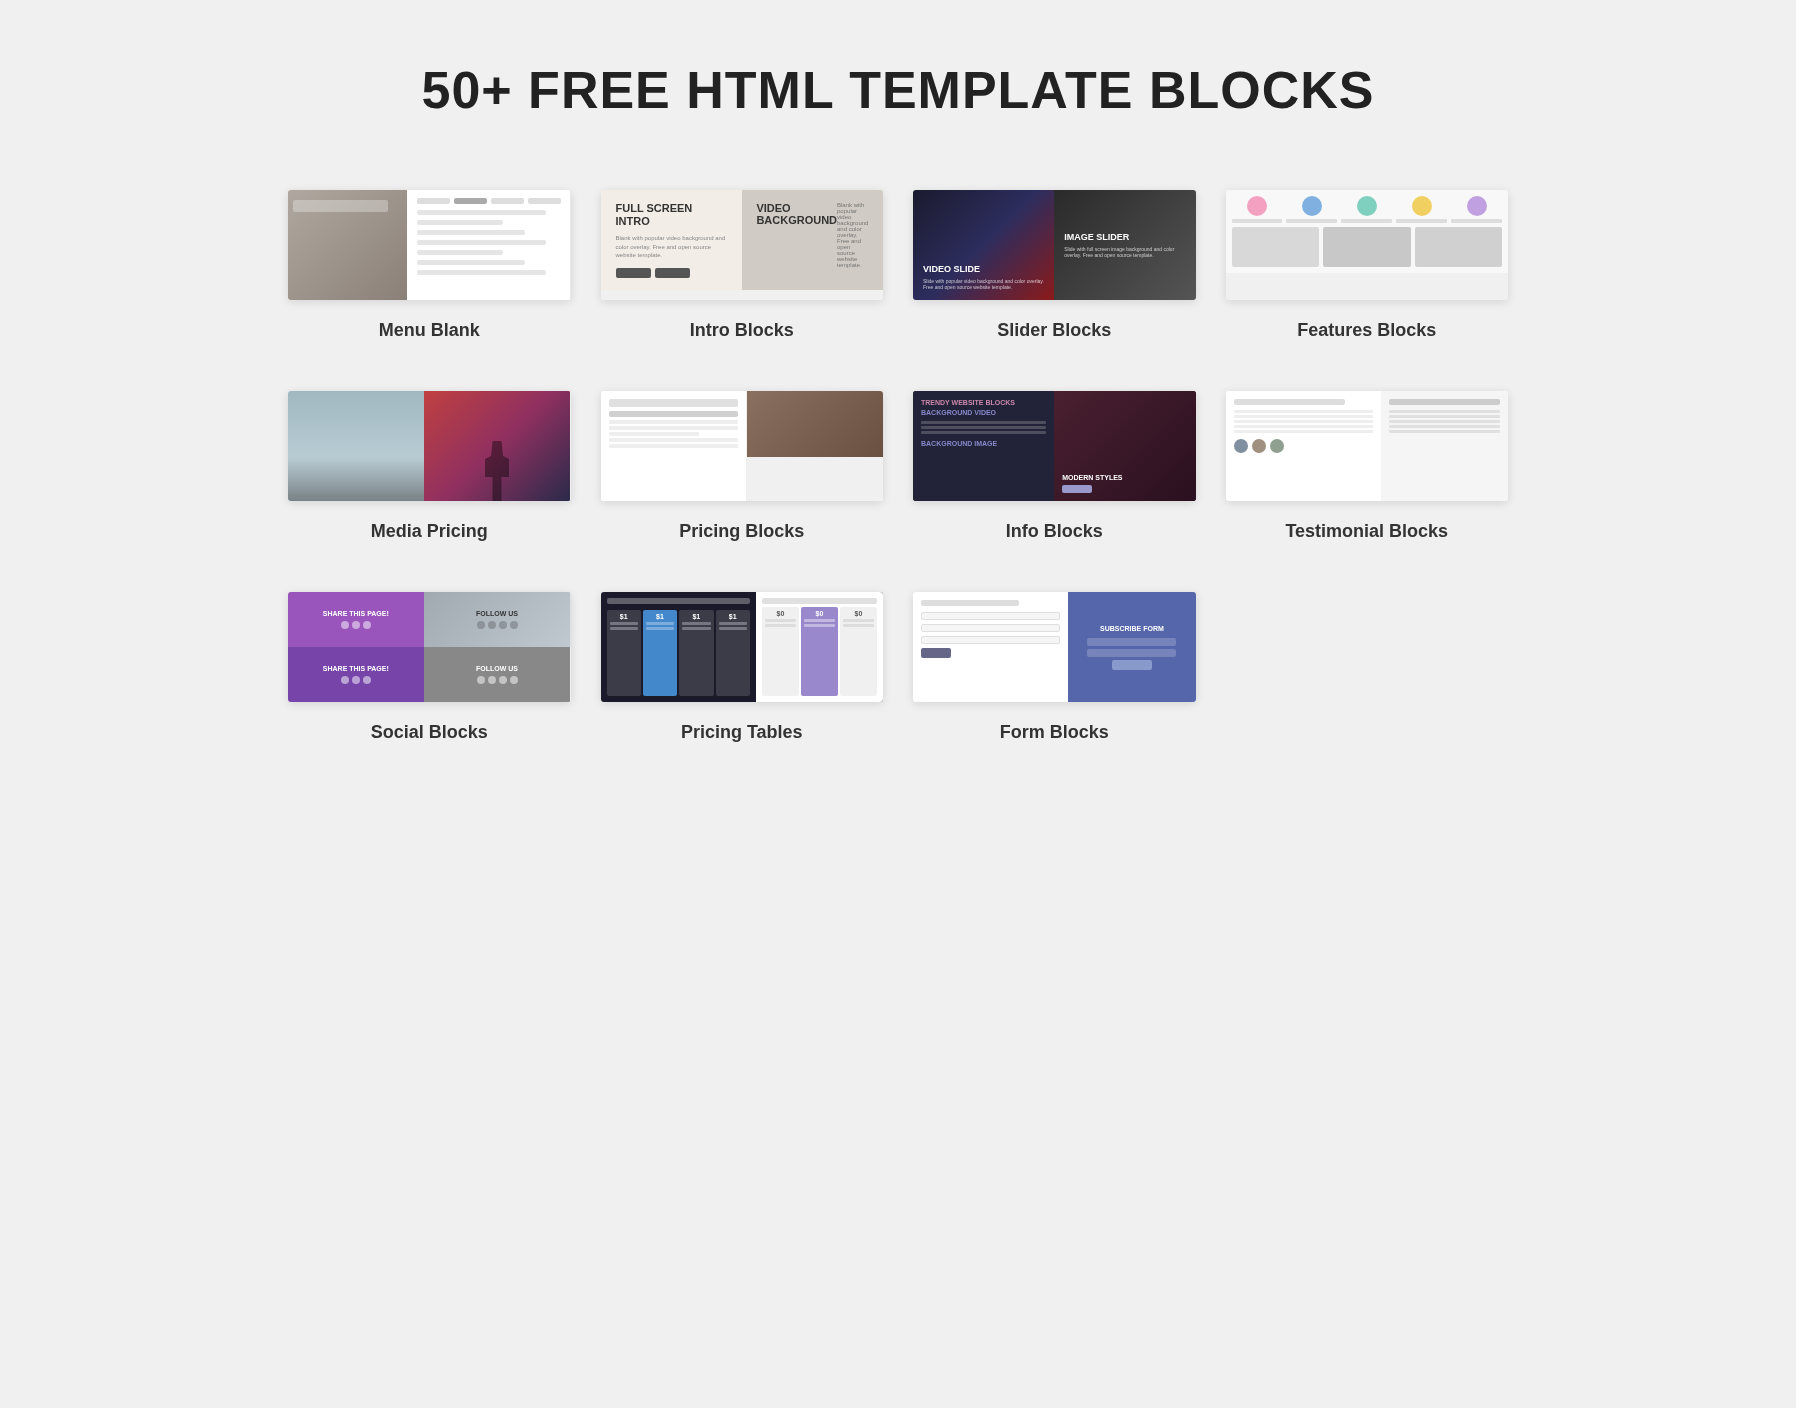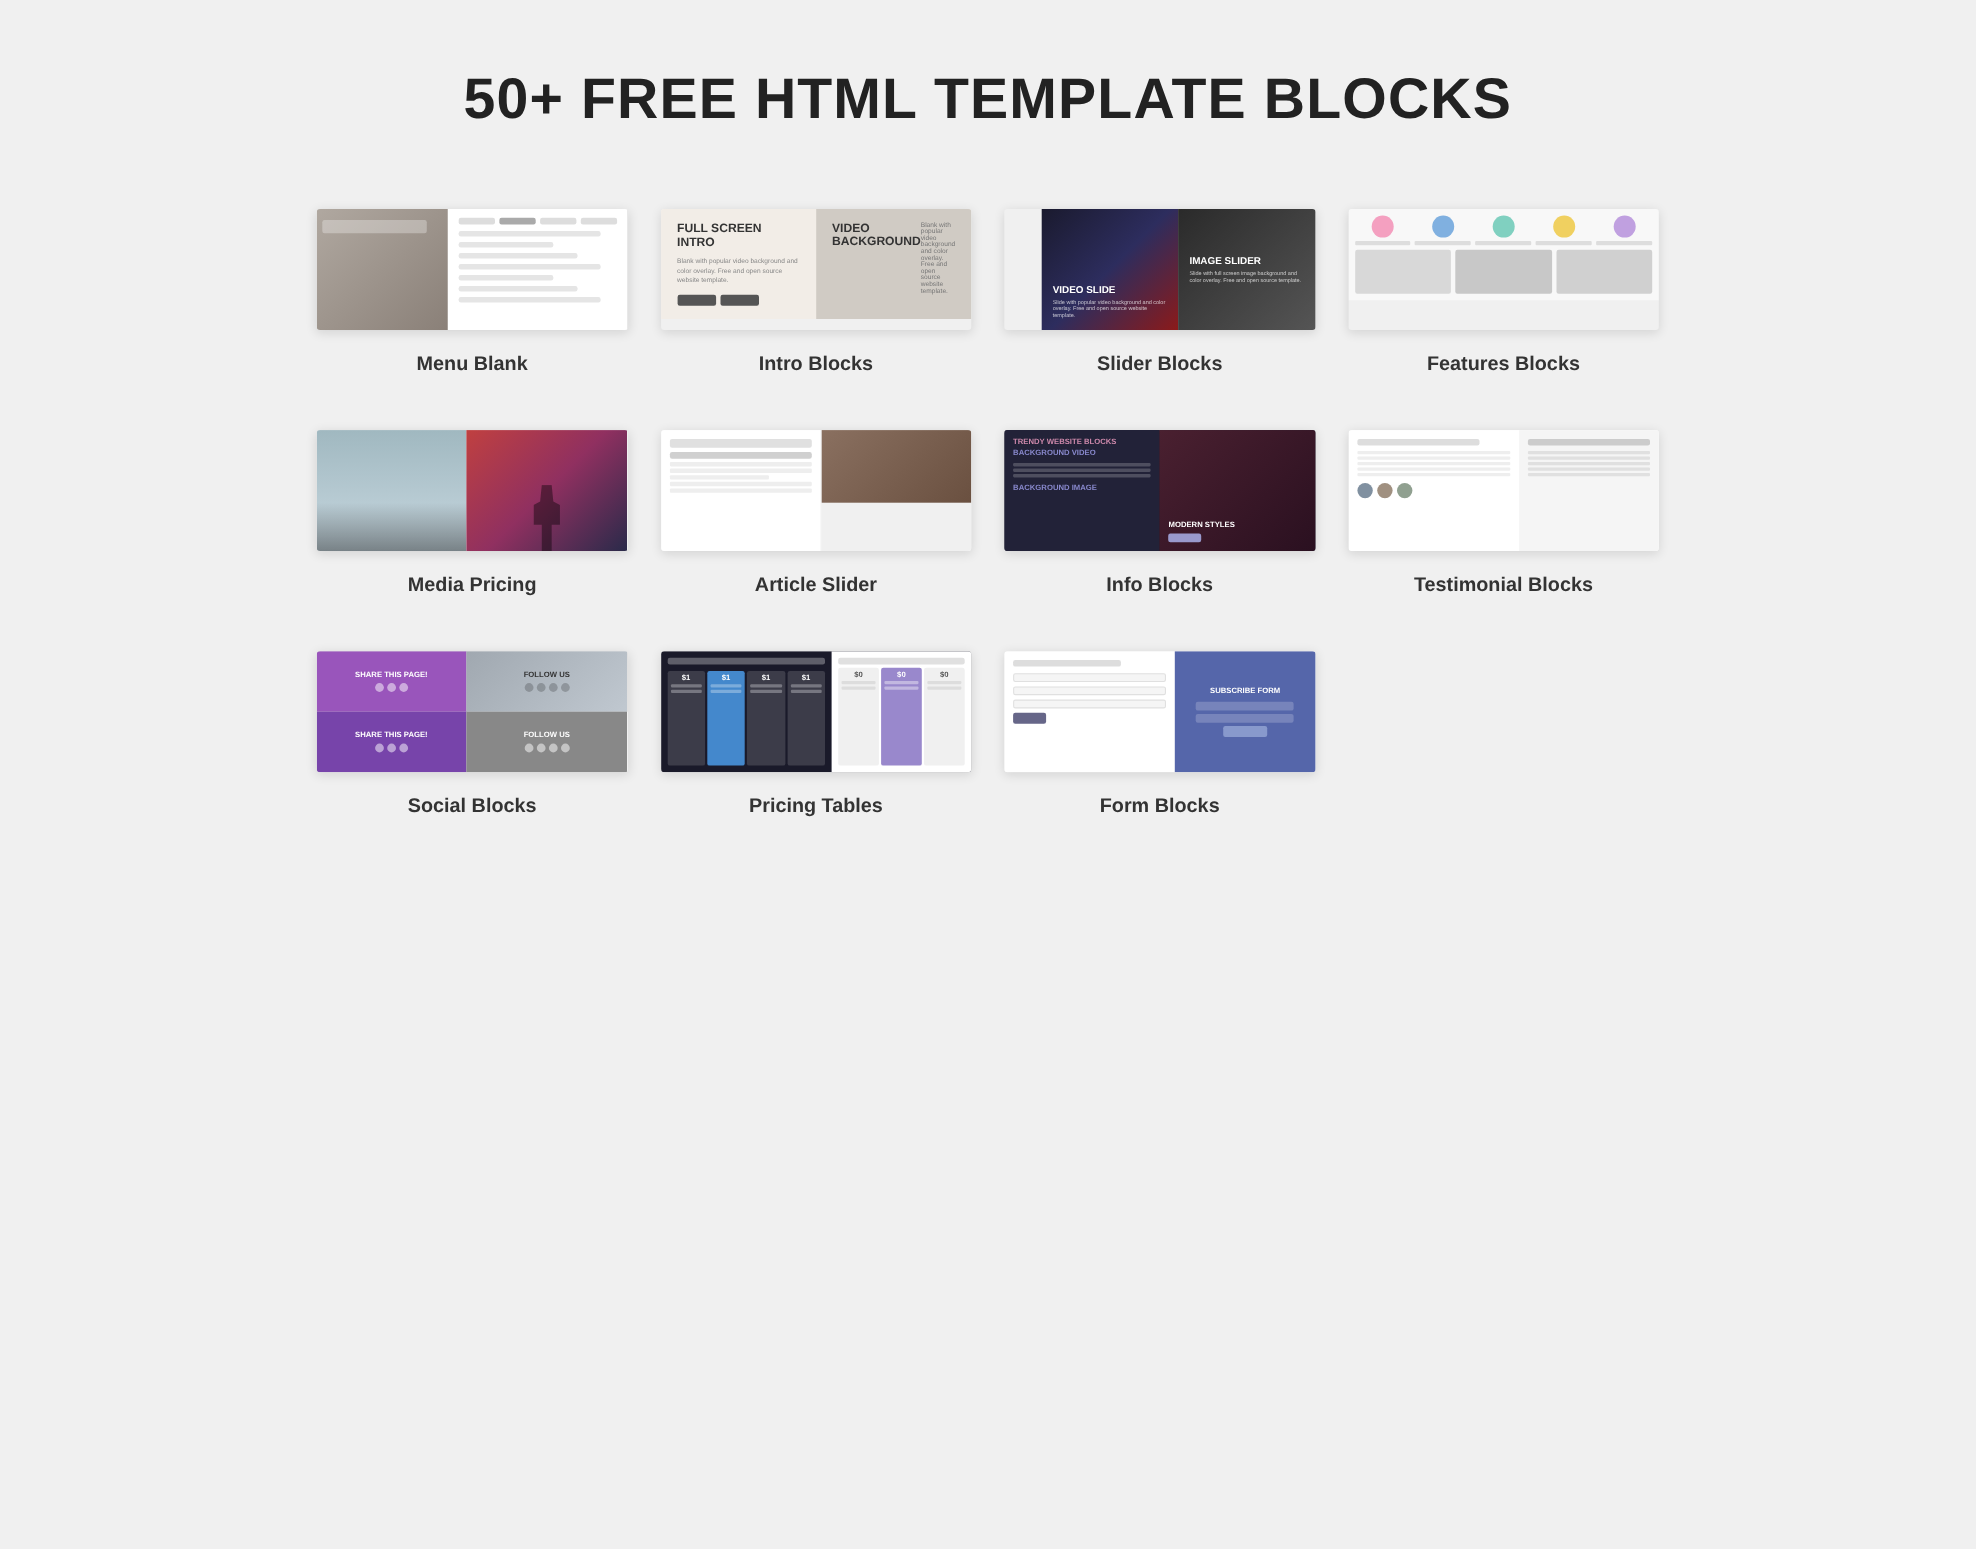--- a/index.html
+++ b/index.html
@@ -171,21 +171,20 @@
       display: flex;
       height: 100%;
     }
     .slider-preview .slide-left {
       width: 50%;
       background: linear-gradient(135deg, #1a1a2e, #2d2d5e, #8b1a1a);
       display: flex;
       flex-direction: column;
       justify-content: flex-end;
       padding: 10px;
-      margin-left: 34px;
     }
     .slider-preview .slide-right {
       width: 50%;
       background: linear-gradient(135deg, #2a2a2a, #555);
       display: flex;
       flex-direction: column;
       justify-content: center;
       padding: 10px;
     }
     .slider-preview .slide-title {
@@ -805,21 +804,21 @@
             <div class="art-line"></div>
             <div class="art-line short"></div>
             <div class="art-line"></div>
             <div class="art-line"></div>
           </div>
           <div class="art-right">
             <div class="art-img"></div>
           </div>
         </div>
       </div>
-      <span class="block-label">Article Slider</span>
+      <span class="block-label">Pricing Blocks</span>
     </div>
 
     <div class="block-item">
       <div class="block-preview">
         <div class="info-preview">
           <div class="info-left">
             <div class="info-title-1">TRENDY WEBSITE BLOCKS</div>
             <div class="info-title-2">BACKGROUND VIDEO</div>
             <div class="info-lines">
               <div class="info-line"></div>

